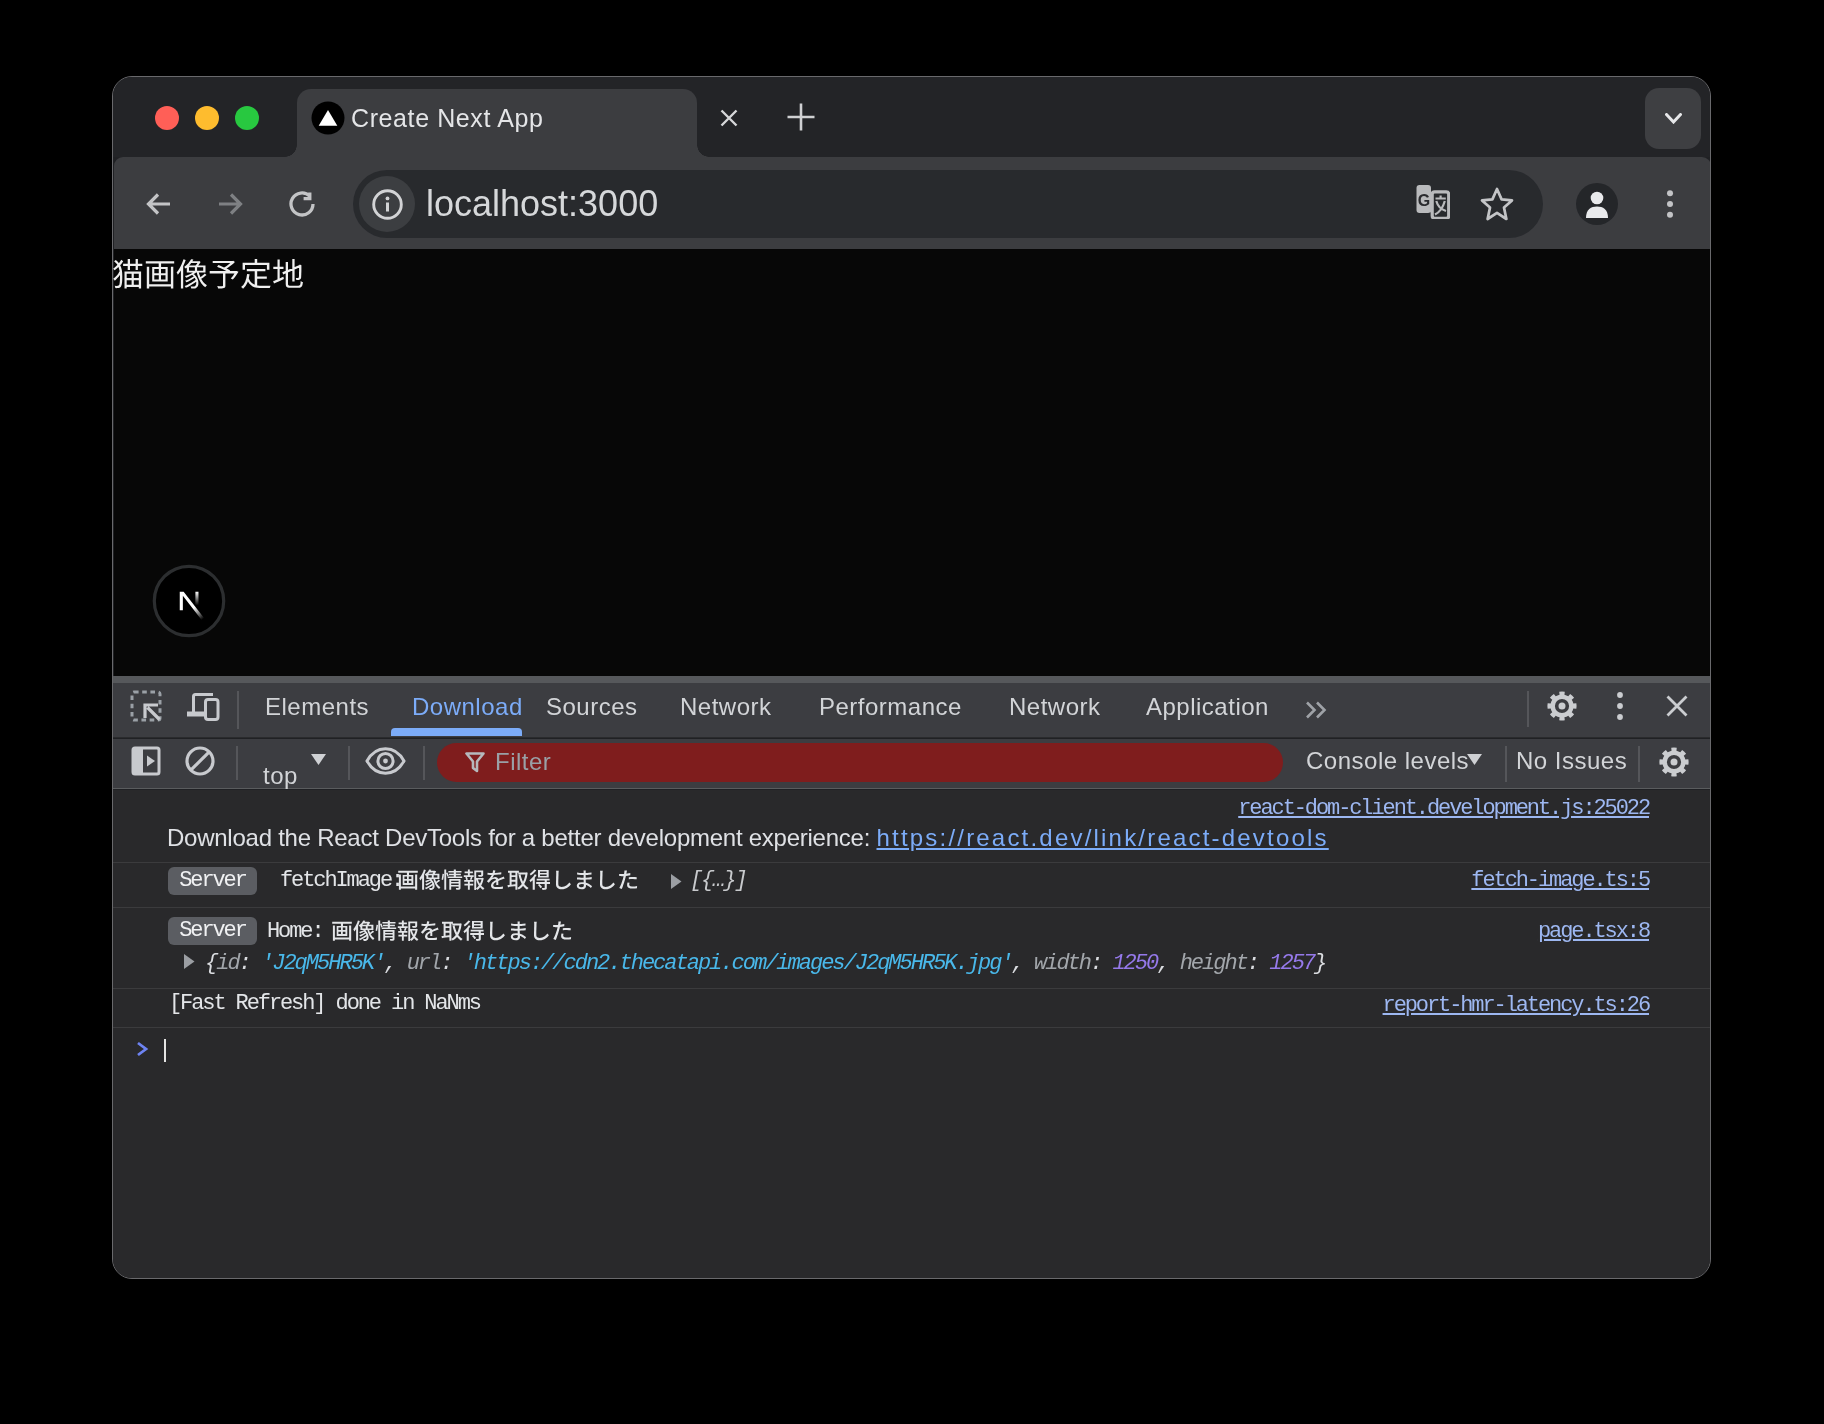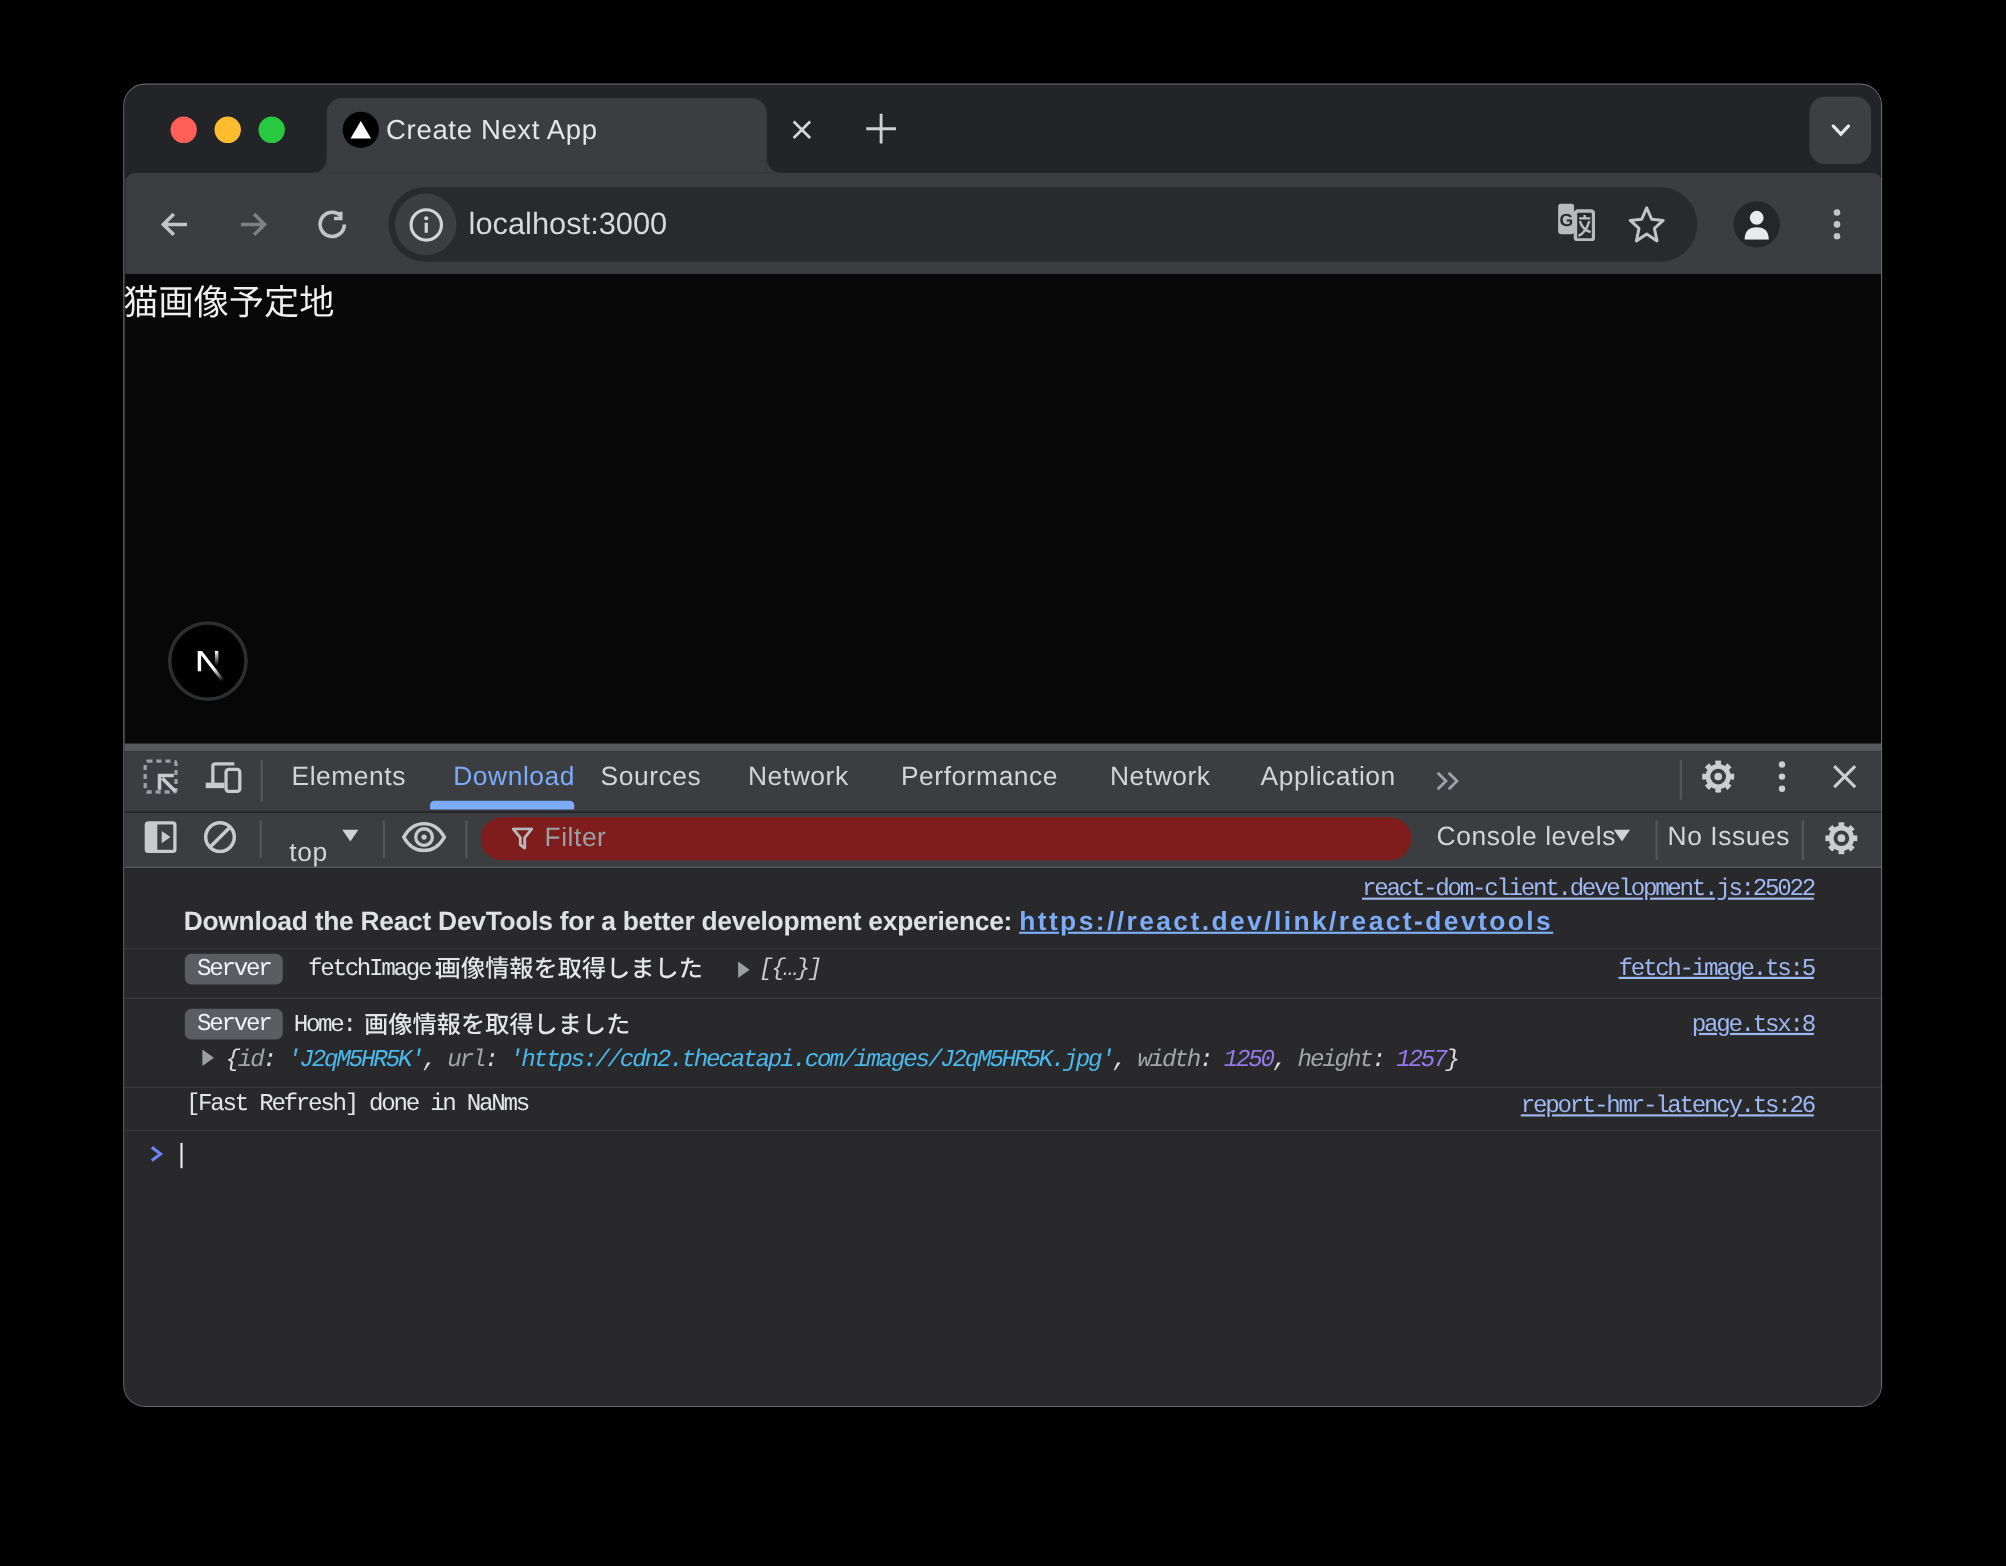--- a/index.html
+++ b/index.html
@@ -73,21 +73,21 @@
       <path d="M25 14 A11 11 0 1 1 21.8 6.2" stroke="#c3c4c6" stroke-width="3.3" fill="none"></path>
       <path d="M21.8 2.5 V8.6 H15.6" stroke="#c3c4c6" stroke-width="3.3" fill="none"></path>
     </svg>
     <div id="urlpill">
       <div id="chip"></div>
       <svg class="icon" style="left:19px; top:19px;" width="31" height="31" viewBox="0 0 31 31">
         <circle cx="15.5" cy="15.5" r="13.8" stroke="#d2d3d5" stroke-width="2.9" fill="none"></circle>
         <path d="M15.5 13.5 V22.5" stroke="#d2d3d5" stroke-width="3"></path>
         <circle cx="15.5" cy="9.4" r="1.9" fill="#d2d3d5"></circle>
       </svg>
-      <div class="abs" style="left:73px; top:19px; height:30px; line-height:30px; font-size:28px; color:#d6d8da;">localhost:3000</div>
+      <div class="abs" style="left:73px; top:19px; height:30px; line-height:30px; font-size:36px; color:#d6d8da;">localhost:3000</div>
       <svg class="icon" style="left:1063px; top:15px;" width="34" height="34" viewBox="0 0 34 34">
         <rect x="0.5" y="0" width="14.5" height="28" rx="3" fill="#b9babc"></rect>
         <path d="M12 24 h4 v5 z" fill="#b9babc"></path>
         <text x="8" y="20.5" font-size="16" font-weight="bold" fill="#2a2b2e" text-anchor="middle" font-family="Liberation Sans, sans-serif">G</text>
         <rect x="16.2" y="6.8" width="16.5" height="26.5" rx="2.5" fill="none" stroke="#b9babc" stroke-width="3.2"></rect>
         <path d="M19.5 13.5 H29.8 M24.6 10.5 V13.5 M20.3 16 C21.8 21.5 26 24.8 30 26 M28.8 16 C27 22.5 23 27.5 19 29.5" stroke="#b9babc" stroke-width="2.2" fill="none"></path>
 </svg>
       <svg class="icon" style="left:1126px; top:16px;" width="36" height="36" viewBox="0 0 36 36">
         <path d="M18 3 L22.6 13.4 L33 14.4 L25 21.6 L27.4 33 L18 26.8 L8.6 33 L11 21.6 L3 14.4 L13.4 13.4 Z" stroke="#c3c4c6" stroke-width="2.7" fill="none" stroke-linejoin="round"></path>
       </svg>
@@ -202,21 +202,21 @@
     <div class="sep" style="left:1392px; top:7px; height:36px;"></div>
     <div class="dtlabel" style="left:1403px; top:8px;">No Issues</div>
     <div class="sep" style="left:1525px; top:7px; height:36px;"></div>
     <svg class="icon" style="left:1546px; top:8px;" width="30" height="30" viewBox="0 0 30 30">
         <path d="M12.21 0.67 A14.6 14.6 0 0 1 17.79 0.67 L17.44 3.66 A11.6 11.6 0 0 1 21.29 5.26 L23.16 2.90 A14.6 14.6 0 0 1 27.10 6.84 L24.74 8.71 A11.6 11.6 0 0 1 26.34 12.56 L29.33 12.21 A14.6 14.6 0 0 1 29.33 17.79 L26.34 17.44 A11.6 11.6 0 0 1 24.74 21.29 L27.10 23.16 A14.6 14.6 0 0 1 23.16 27.10 L21.29 24.74 A11.6 11.6 0 0 1 17.44 26.34 L17.79 29.33 A14.6 14.6 0 0 1 12.21 29.33 L12.56 26.34 A11.6 11.6 0 0 1 8.71 24.74 L6.84 27.10 A14.6 14.6 0 0 1 2.90 23.16 L5.26 21.29 A11.6 11.6 0 0 1 3.66 17.44 L0.67 17.79 A14.6 14.6 0 0 1 0.67 12.21 L3.66 12.56 A11.6 11.6 0 0 1 5.26 8.71 L2.90 6.84 A14.6 14.6 0 0 1 6.84 2.90 L8.71 5.26 A11.6 11.6 0 0 1 12.56 3.66 Z M22.10 15.00 A7.1 7.1 0 1 0 7.90 15.00 A7.1 7.1 0 1 0 22.10 15.00 Z" fill="#cbcdd0" fill-rule="evenodd"></path>
         <circle cx="15" cy="15" r="3.5" fill="#cbcdd0"></circle>
       </svg>
   </div>
   <div id="console">
     <div class="clink" style="top:6px; right:61px;margin-left:41px;">react-dom-client.development.js:25022</div>
-    <div class="abs" style="left:54px; top:34px; font-size:24px; letter-spacing:-0.25px; color:#dfe1e5; white-space:pre;font-weight:bold;">Download the React DevTools for a better development experience: <span style="color:#7cacf8; text-decoration:underline; letter-spacing:2.2px;">https://react.dev/link/react-devtools</span></div>
+    <div class="abs" style="left:54px; top:34px; font-size:24px; letter-spacing:-0.25px; color:#dfe1e5; white-space:pre;">Download the React DevTools for a better development experience: <span style="color:#7cacf8; text-decoration:underline; letter-spacing:2.2px;">https://react.dev/link/react-devtools</span></div>
     <div class="crow-border" style="top:72px;"></div>
     <div class="badge" style="left:55px; top:77px;">Server</div>
     <div class="cmono" style="left:167px; top:78px;">fetchImage:</div>
     <svg class="icon" style="left:283.7px; top:78.5px;" width="242" height="22" viewBox="0 0 242 22">
       <g transform="translate(0,19)">
           <path d="M3 -1.5H19V0.5H3ZM1.2 -17.2H20.8V-15.2H1.2ZM1.9 -13.4H3.9V1.8H1.9ZM18.1 -13.4H20.2V1.8H18.1ZM9.9 -16.6H12V-12.2H9.9ZM10 -12.3H11.8V-3.8H10ZM7.4 -7.3V-4.9H14.4V-7.3ZM7.4 -11.4V-8.9H14.4V-11.4ZM5.7 -13.1H16.3V-3.1H5.7Z M32.3 -18.5 34.3 -18.2Q33.4 -16.6 32.1 -15Q30.9 -13.4 29.1 -12.1Q28.9 -12.4 28.4 -12.7Q28 -13.1 27.6 -13.3Q28.7 -14 29.6 -14.9Q30.5 -15.8 31.2 -16.8Q31.8 -17.7 32.3 -18.5ZM32.6 -17.2H37.8V-15.6H31.4ZM31.3 -12.7V-10.6H40.4V-12.7ZM29.4 -14.2H42.4V-9.1H29.4ZM34.8 -13.6H36.7V-9.9H34.8ZM35 -10.4 36.6 -9.8Q35.7 -8.9 34.5 -8.2Q33.2 -7.4 31.9 -6.7Q30.5 -6.1 29.3 -5.6Q29.2 -5.8 28.9 -6Q28.7 -6.3 28.5 -6.6Q28.3 -6.8 28.1 -7Q29.4 -7.4 30.7 -7.9Q31.9 -8.4 33.1 -9.1Q34.2 -9.7 35 -10.4ZM32.5 -7.8 33.9 -8.7Q35.2 -7.8 36 -6.7Q36.8 -5.5 37.2 -4.4Q37.5 -3.2 37.6 -2.1Q37.6 -1 37.3 -0.2Q37 0.7 36.4 1.1Q35.9 1.5 35.4 1.7Q34.9 1.8 34.2 1.9Q33.9 1.9 33.4 1.9Q33 1.8 32.5 1.8Q32.5 1.4 32.4 0.9Q32.3 0.4 32.1 0Q32.6 0.1 33 0.1Q33.5 0.1 33.8 0.1Q34.2 0.1 34.5 0.1Q34.8 -0 35 -0.3Q35.5 -0.6 35.6 -1.4Q35.8 -2.3 35.6 -3.4Q35.3 -4.5 34.6 -5.7Q33.9 -6.8 32.5 -7.8ZM34.6 -7.2 35.8 -6.4Q35.1 -5.7 33.9 -4.9Q32.8 -4.2 31.6 -3.6Q30.4 -2.9 29.3 -2.5Q29.1 -2.8 28.8 -3.2Q28.5 -3.6 28.3 -3.9Q29.3 -4.2 30.6 -4.7Q31.8 -5.2 32.9 -5.9Q34 -6.5 34.6 -7.2ZM35.7 -4.8 37.1 -3.9Q36.2 -3 34.8 -2Q33.4 -1 31.9 -0.2Q30.4 0.7 29 1.2Q28.8 0.8 28.5 0.4Q28.2 -0 27.9 -0.3Q28.9 -0.6 30 -1.1Q31.1 -1.6 32.2 -2.2Q33.3 -2.9 34.2 -3.5Q35.1 -4.2 35.7 -4.8ZM41.7 -8.6 43.1 -7.3Q42.3 -6.6 41.3 -5.9Q40.3 -5.1 39.5 -4.6L38.3 -5.8Q38.8 -6.1 39.4 -6.6Q40 -7.1 40.7 -7.6Q41.3 -8.1 41.7 -8.6ZM37.9 -10.1Q38.3 -8.1 39.1 -6.2Q39.8 -4.4 40.9 -3Q42 -1.5 43.4 -0.7Q43.2 -0.5 43 -0.2Q42.7 0.1 42.5 0.4Q42.2 0.7 42.1 0.9Q40.5 -0.1 39.4 -1.7Q38.3 -3.3 37.5 -5.4Q36.7 -7.4 36.2 -9.8ZM37.1 -17.2H37.6L37.9 -17.3L39.2 -16.4Q38.6 -15.5 37.9 -14.5Q37.1 -13.5 36.4 -12.8Q36.2 -13.1 35.9 -13.5Q35.5 -13.8 35.3 -14Q35.8 -14.6 36.3 -15.4Q36.8 -16.2 37.1 -16.8ZM26.9 -18.5 28.8 -17.9Q28.2 -16 27.4 -14.1Q26.5 -12.2 25.5 -10.5Q24.5 -8.8 23.4 -7.5Q23.3 -7.8 23.1 -8.2Q22.9 -8.6 22.7 -9Q22.5 -9.4 22.3 -9.7Q23.3 -10.8 24.1 -12.2Q25 -13.6 25.7 -15.2Q26.4 -16.8 26.9 -18.5ZM25.1 -12.8 27.1 -14.7 27.1 -14.7V1.8H25.1Z M53.7 -5.9H62V-4.4H53.7ZM51.4 -16.9H64.5V-15.4H51.4ZM52 -14.2H63.9V-12.8H52ZM50.7 -11.5H65.2V-10H50.7ZM53.8 -3H62.1V-1.5H53.8ZM52.3 -8.9H61.9V-7.3H54.2V1.8H52.3ZM61.6 -8.9H63.5V-0.3Q63.5 0.4 63.4 0.8Q63.2 1.3 62.6 1.5Q62.1 1.7 61.3 1.8Q60.5 1.8 59.4 1.8Q59.3 1.4 59.1 0.9Q59 0.4 58.8 0Q59.6 0 60.3 0Q60.9 0.1 61.2 0Q61.6 0 61.6 -0.3ZM56.8 -18.6H58.9V-11H56.8ZM47.3 -18.6H49.2V1.8H47.3ZM45.5 -14.3 47 -14.1Q46.9 -13.2 46.8 -12.1Q46.7 -11 46.5 -10Q46.3 -8.9 46.1 -8L44.5 -8.6Q44.8 -9.3 44.9 -10.3Q45.1 -11.3 45.3 -12.4Q45.4 -13.4 45.5 -14.3ZM49.1 -14.9 50.4 -15.4Q50.8 -14.7 51.2 -13.8Q51.5 -12.9 51.7 -12.3L50.3 -11.6Q50.1 -12.3 49.8 -13.2Q49.4 -14.1 49.1 -14.9Z M78.3 -10.1H85.3V-8.4H78.3ZM77.3 -17.6H85.3V-15.7H79.2V1.9H77.3ZM84.2 -17.6H86.2V-13.4Q86.2 -12.7 86 -12.2Q85.8 -11.8 85.2 -11.6Q84.6 -11.4 83.8 -11.3Q82.9 -11.3 81.6 -11.3Q81.6 -11.7 81.4 -12.2Q81.2 -12.7 81 -13.1Q81.7 -13.1 82.2 -13.1Q82.8 -13.1 83.2 -13.1Q83.6 -13.1 83.8 -13.1Q84.1 -13.1 84.1 -13.2Q84.2 -13.2 84.2 -13.4ZM80.8 -8.9Q81.3 -6.9 82.3 -5.2Q83.2 -3.4 84.6 -2Q85.9 -0.6 87.5 0.2Q87.1 0.5 86.7 1Q86.3 1.5 86.1 1.9Q84.4 0.9 83.1 -0.7Q81.8 -2.2 80.8 -4.2Q79.8 -6.2 79.2 -8.5ZM84.7 -10.1H85.1L85.4 -10.2L86.7 -9.7Q86.3 -7.3 85.4 -5.1Q84.6 -2.9 83.3 -1.1Q82 0.7 80.3 1.9Q80.1 1.5 79.7 1.1Q79.3 0.7 78.9 0.5Q80.5 -0.6 81.7 -2.2Q82.9 -3.8 83.6 -5.7Q84.4 -7.6 84.7 -9.6ZM67.6 -16.4H75.9V-14.7H67.6ZM67.4 -4.3H76.2V-2.5H67.4ZM66.8 -12.8H76.7V-11H66.8ZM67.2 -8.1H76.4V-6.3H67.2ZM70.9 -18.5H72.8V-12.1H70.9ZM70.9 -7.4H72.8V1.8H70.9ZM73.8 -11.2 75.6 -10.8Q75.3 -10 75 -9.2Q74.7 -8.5 74.4 -7.9L72.9 -8.4Q73 -8.8 73.2 -9.3Q73.4 -9.8 73.6 -10.3Q73.8 -10.8 73.8 -11.2ZM68.3 -10.8 69.8 -11.2Q70.2 -10.5 70.5 -9.7Q70.7 -8.9 70.8 -8.3L69.2 -7.9Q69.1 -8.4 68.8 -9.3Q68.6 -10.1 68.3 -10.8Z M98.4 -17.5Q98.2 -16.9 98 -16Q97.8 -15 97.3 -13.9Q97 -13 96.4 -12Q95.9 -11 95.3 -10.3Q95.7 -10.5 96.2 -10.6Q96.7 -10.8 97.2 -10.8Q97.7 -10.9 98.1 -10.9Q99.5 -10.9 100.4 -10.2Q101.3 -9.4 101.3 -8Q101.3 -7.5 101.3 -6.9Q101.3 -6.2 101.3 -5.5Q101.3 -4.8 101.3 -4.2Q101.3 -3.5 101.3 -3H99.2Q99.3 -3.4 99.3 -3.9Q99.3 -4.5 99.3 -5.1Q99.3 -5.7 99.3 -6.3Q99.3 -6.9 99.3 -7.3Q99.3 -8.3 98.7 -8.8Q98.2 -9.2 97.4 -9.2Q96.4 -9.2 95.4 -8.7Q94.5 -8.3 93.7 -7.6Q93.3 -7.1 92.8 -6.6Q92.3 -6 91.7 -5.3L89.9 -6.7Q91.4 -8.1 92.4 -9.4Q93.5 -10.7 94.2 -11.9Q94.9 -13 95.3 -14.1Q95.6 -15 95.8 -15.9Q96 -16.9 96.1 -17.7ZM90.5 -15.3Q91.4 -15.2 92.4 -15.1Q93.5 -15 94.3 -15Q95.8 -15 97.5 -15.1Q99.2 -15.2 100.9 -15.3Q102.7 -15.5 104.3 -15.8L104.3 -13.7Q103.1 -13.6 101.8 -13.4Q100.4 -13.3 99.1 -13.2Q97.7 -13.2 96.5 -13.1Q95.2 -13.1 94.2 -13.1Q93.7 -13.1 93.1 -13.1Q92.5 -13.1 91.8 -13.2Q91.1 -13.2 90.5 -13.2ZM107.6 -9.6Q107.3 -9.5 106.9 -9.3Q106.5 -9.2 106.1 -9Q105.7 -8.9 105.4 -8.8Q104.2 -8.3 102.8 -7.7Q101.3 -7.1 99.7 -6.3Q98.6 -5.7 97.9 -5.2Q97.1 -4.6 96.7 -4Q96.3 -3.4 96.3 -2.7Q96.3 -2.2 96.5 -1.8Q96.8 -1.5 97.2 -1.3Q97.7 -1.1 98.4 -1Q99.1 -0.9 99.9 -0.9Q101.2 -0.9 102.9 -1.1Q104.6 -1.2 106 -1.5L105.9 0.7Q105.2 0.8 104.1 0.9Q103 1 101.9 1.1Q100.8 1.1 99.8 1.1Q98.2 1.1 96.9 0.8Q95.6 0.5 94.8 -0.3Q94 -1 94 -2.4Q94 -3.4 94.5 -4.3Q95 -5.2 95.8 -5.9Q96.6 -6.6 97.6 -7.2Q98.6 -7.8 99.6 -8.3Q100.6 -8.8 101.5 -9.2Q102.4 -9.6 103.1 -10Q103.9 -10.3 104.6 -10.6Q105.2 -10.9 105.7 -11.1Q106.2 -11.3 106.7 -11.6Z M121.3 -15.6H129.2V-13.6H121.3ZM111 -17.3H121.9V-15.3H111ZM113.7 -12.8H119.2V-10.9H113.7ZM113.7 -8.2H119.2V-6.3H113.7ZM128.6 -15.6H129L129.3 -15.7L130.7 -15.3Q130.2 -10.9 129 -7.7Q127.8 -4.4 126 -2.1Q124.1 0.2 121.7 1.6Q121.5 1.2 121.1 0.7Q120.7 0.2 120.4 -0.1Q122.5 -1.2 124.2 -3.3Q125.9 -5.4 127.1 -8.4Q128.2 -11.4 128.6 -15.2ZM123.6 -13.5Q124.1 -10.5 125.2 -7.9Q126.2 -5.2 127.8 -3.2Q129.4 -1.2 131.6 -0.1Q131.3 0.1 131.1 0.4Q130.8 0.7 130.5 1.1Q130.3 1.4 130.1 1.7Q127.8 0.3 126.1 -1.9Q124.5 -4 123.4 -6.9Q122.3 -9.7 121.6 -13.1ZM112.6 -16.5H114.6V-2.2H112.6ZM118.4 -16.5H120.4V1.8H118.4ZM110.5 -2.9Q111.6 -3 113 -3.2Q114.4 -3.4 116 -3.6Q117.6 -3.8 119.2 -4L119.3 -2.1Q117.1 -1.8 114.8 -1.4Q112.6 -1 110.9 -0.8Z M143 -13.5V-12H149.6V-13.5ZM143 -16.4V-14.9H149.6V-16.4ZM141 -17.9H151.7V-10.5H141ZM139.7 -9.2H152.6V-7.5H139.7ZM139.2 -5.9H153V-4.1H139.2ZM147.7 -7.7H149.8V-0.3Q149.8 0.5 149.6 0.9Q149.4 1.3 148.9 1.5Q148.3 1.8 147.5 1.8Q146.7 1.9 145.5 1.9Q145.4 1.4 145.2 0.9Q145 0.4 144.8 -0Q145.6 0 146.4 0Q147.1 0 147.3 0Q147.6 -0 147.6 -0.1Q147.7 -0.2 147.7 -0.4ZM140.9 -3 142.4 -3.9Q143.1 -3.3 143.9 -2.4Q144.7 -1.6 145.1 -0.9L143.5 0.2Q143.3 -0.2 142.8 -0.8Q142.4 -1.3 141.9 -1.9Q141.4 -2.5 140.9 -3ZM137.8 -13.7 139.6 -12.9Q138.9 -11.6 137.8 -10.3Q136.8 -9 135.7 -7.8Q134.5 -6.6 133.4 -5.7Q133.3 -6 133.2 -6.4Q133 -6.8 132.8 -7.2Q132.6 -7.6 132.4 -7.8Q133.4 -8.5 134.4 -9.5Q135.4 -10.4 136.3 -11.5Q137.2 -12.6 137.8 -13.7ZM137.3 -18.5 139.3 -17.7Q138.6 -16.8 137.7 -15.8Q136.8 -14.8 135.8 -13.9Q134.8 -13 133.8 -12.4Q133.6 -12.6 133.5 -12.9Q133.3 -13.2 133.1 -13.6Q132.9 -13.9 132.7 -14.1Q133.6 -14.6 134.5 -15.4Q135.3 -16.1 136.1 -17Q136.9 -17.8 137.3 -18.5ZM135.7 -9.4 137.7 -11.3 137.8 -11.2V1.8H135.7Z M161.8 -17.3Q161.7 -16.7 161.6 -16Q161.6 -15.3 161.5 -14.7Q161.5 -13.8 161.5 -12.5Q161.4 -11.2 161.4 -9.7Q161.3 -8.2 161.3 -6.8Q161.3 -5.3 161.3 -4.2Q161.3 -3 161.7 -2.3Q162.1 -1.6 162.9 -1.4Q163.7 -1.1 164.6 -1.1Q166.1 -1.1 167.2 -1.4Q168.4 -1.8 169.3 -2.4Q170.3 -3.1 171 -3.9Q171.8 -4.7 172.4 -5.6L173.9 -3.7Q173.4 -2.9 172.5 -2Q171.7 -1.2 170.6 -0.4Q169.4 0.3 167.9 0.8Q166.4 1.3 164.6 1.3Q162.9 1.3 161.7 0.7Q160.4 0.2 159.7 -0.9Q159 -2 159 -3.8Q159 -4.8 159 -6Q159 -7.1 159.1 -8.4Q159.1 -9.7 159.1 -10.9Q159.2 -12.1 159.2 -13.1Q159.2 -14.1 159.2 -14.7Q159.2 -15.4 159.2 -16.1Q159.1 -16.7 159 -17.3Z M188.8 -17.6Q188.8 -17.3 188.8 -16.9Q188.7 -16.6 188.7 -16.1Q188.7 -15.7 188.7 -15Q188.7 -14.3 188.7 -13.5Q188.7 -12.6 188.7 -11.8Q188.7 -10.9 188.7 -10.2Q188.7 -9.2 188.7 -8Q188.8 -6.9 188.8 -5.7Q188.9 -4.6 188.9 -3.6Q189 -2.6 189 -2Q189 -1.2 188.6 -0.5Q188.2 0.3 187.3 0.7Q186.4 1.2 184.9 1.2Q182.4 1.2 181.1 0.3Q179.8 -0.6 179.8 -2.3Q179.8 -3.3 180.4 -4.1Q181.1 -4.9 182.3 -5.4Q183.4 -5.8 185.1 -5.8Q186.8 -5.8 188.4 -5.4Q189.9 -5 191.2 -4.4Q192.5 -3.8 193.5 -3.1Q194.5 -2.4 195.2 -1.9L193.9 0Q193.1 -0.7 192.1 -1.4Q191.2 -2.1 190 -2.7Q188.9 -3.3 187.5 -3.7Q186.2 -4 184.8 -4Q183.4 -4 182.6 -3.5Q181.9 -3.1 181.9 -2.4Q181.9 -1.9 182.2 -1.6Q182.5 -1.2 183.1 -1Q183.7 -0.8 184.6 -0.8Q185.2 -0.8 185.7 -0.9Q186.2 -1.1 186.5 -1.5Q186.8 -1.9 186.8 -2.6Q186.8 -3.1 186.8 -4.1Q186.7 -5.1 186.7 -6.2Q186.6 -7.3 186.6 -8.4Q186.6 -9.5 186.6 -10.2Q186.6 -11 186.6 -11.8Q186.6 -12.6 186.6 -13.5Q186.6 -14.3 186.6 -15Q186.6 -15.7 186.6 -16.2Q186.6 -16.5 186.6 -16.9Q186.5 -17.4 186.5 -17.6ZM180.1 -15.4Q180.7 -15.3 181.4 -15.2Q182.1 -15.1 182.9 -15Q183.7 -14.9 184.4 -14.9Q185.1 -14.9 185.6 -14.9Q187.8 -14.9 190 -15Q192.2 -15.2 194.5 -15.5L194.5 -13.5Q193.3 -13.4 191.8 -13.3Q190.4 -13.1 188.8 -13Q187.2 -13 185.7 -13Q184.9 -13 183.9 -13Q182.9 -13.1 181.9 -13.2Q180.9 -13.3 180.1 -13.4ZM180 -10.6Q180.6 -10.6 181.3 -10.5Q182 -10.4 182.8 -10.4Q183.5 -10.3 184.2 -10.3Q184.9 -10.2 185.4 -10.2Q187.2 -10.2 188.8 -10.3Q190.4 -10.4 191.8 -10.5Q193.3 -10.7 194.7 -10.9L194.7 -8.8Q193.5 -8.7 192.5 -8.6Q191.4 -8.5 190.3 -8.4Q189.2 -8.3 188 -8.3Q186.8 -8.3 185.4 -8.3Q184.7 -8.3 183.7 -8.3Q182.8 -8.4 181.8 -8.4Q180.8 -8.5 180 -8.6Z M205.8 -17.3Q205.7 -16.7 205.6 -16Q205.6 -15.3 205.5 -14.7Q205.5 -13.8 205.5 -12.5Q205.4 -11.2 205.4 -9.7Q205.3 -8.2 205.3 -6.8Q205.3 -5.3 205.3 -4.2Q205.3 -3 205.7 -2.3Q206.1 -1.6 206.9 -1.4Q207.7 -1.1 208.6 -1.1Q210.1 -1.1 211.2 -1.4Q212.4 -1.8 213.3 -2.4Q214.3 -3.1 215 -3.9Q215.8 -4.7 216.4 -5.6L217.9 -3.7Q217.4 -2.9 216.5 -2Q215.7 -1.2 214.6 -0.4Q213.4 0.3 211.9 0.8Q210.4 1.3 208.6 1.3Q206.9 1.3 205.7 0.7Q204.4 0.2 203.7 -0.9Q203 -2 203 -3.8Q203 -4.8 203 -6Q203 -7.1 203.1 -8.4Q203.1 -9.7 203.1 -10.9Q203.2 -12.1 203.2 -13.1Q203.2 -14.1 203.2 -14.7Q203.2 -15.4 203.2 -16.1Q203.1 -16.7 203 -17.3Z M230 -17.4Q229.9 -17 229.8 -16.4Q229.7 -15.9 229.6 -15.5Q229.5 -14.8 229.2 -13.7Q229 -12.6 228.8 -11.5Q228.5 -10.3 228.2 -9.2Q227.9 -8 227.5 -6.7Q227.1 -5.3 226.6 -3.9Q226.1 -2.5 225.7 -1.3Q225.2 -0 224.7 0.9L222.3 0.1Q222.8 -0.7 223.3 -1.9Q223.9 -3.1 224.4 -4.5Q224.9 -5.9 225.3 -7.2Q225.8 -8.6 226.1 -9.7Q226.3 -10.5 226.5 -11.4Q226.7 -12.2 226.8 -13Q227 -13.8 227.1 -14.5Q227.2 -15.2 227.3 -15.6Q227.4 -16.2 227.4 -16.7Q227.4 -17.3 227.4 -17.6ZM224.8 -13.9Q226.1 -13.9 227.6 -14Q229 -14.2 230.5 -14.4Q231.9 -14.7 233.3 -15V-12.8Q232 -12.5 230.5 -12.3Q228.9 -12.1 227.5 -12Q226 -11.8 224.8 -11.8Q224.1 -11.8 223.4 -11.9Q222.8 -11.9 222.2 -11.9L222.1 -14.1Q223 -14 223.6 -14Q224.2 -13.9 224.8 -13.9ZM231.8 -10.7Q232.7 -10.8 233.8 -10.9Q234.8 -10.9 235.9 -10.9Q236.8 -10.9 237.8 -10.9Q238.8 -10.9 239.7 -10.8L239.7 -8.7Q238.8 -8.8 237.9 -8.8Q236.9 -8.9 235.9 -8.9Q234.9 -8.9 233.8 -8.9Q232.8 -8.8 231.8 -8.7ZM232.5 -5.3Q232.4 -4.8 232.3 -4.3Q232.2 -3.8 232.2 -3.4Q232.2 -3 232.4 -2.7Q232.5 -2.3 232.9 -2.1Q233.3 -1.8 233.9 -1.7Q234.6 -1.5 235.7 -1.5Q236.7 -1.5 237.9 -1.6Q239 -1.7 240.1 -1.9L240 0.3Q239.1 0.4 238 0.5Q236.9 0.6 235.6 0.6Q233 0.6 231.5 -0.3Q230.1 -1.1 230.1 -2.8Q230.1 -3.5 230.2 -4.1Q230.3 -4.8 230.5 -5.5Z" fill="#e3e5e8"></path>
         </g>
     </svg>
     <svg class="icon" style="left:557px; top:84px;" width="12" height="15" viewBox="0 0 12 15">
       <path d="M1 0 V15 L11.5 7.5 Z" fill="#9b9ea3"></path>

